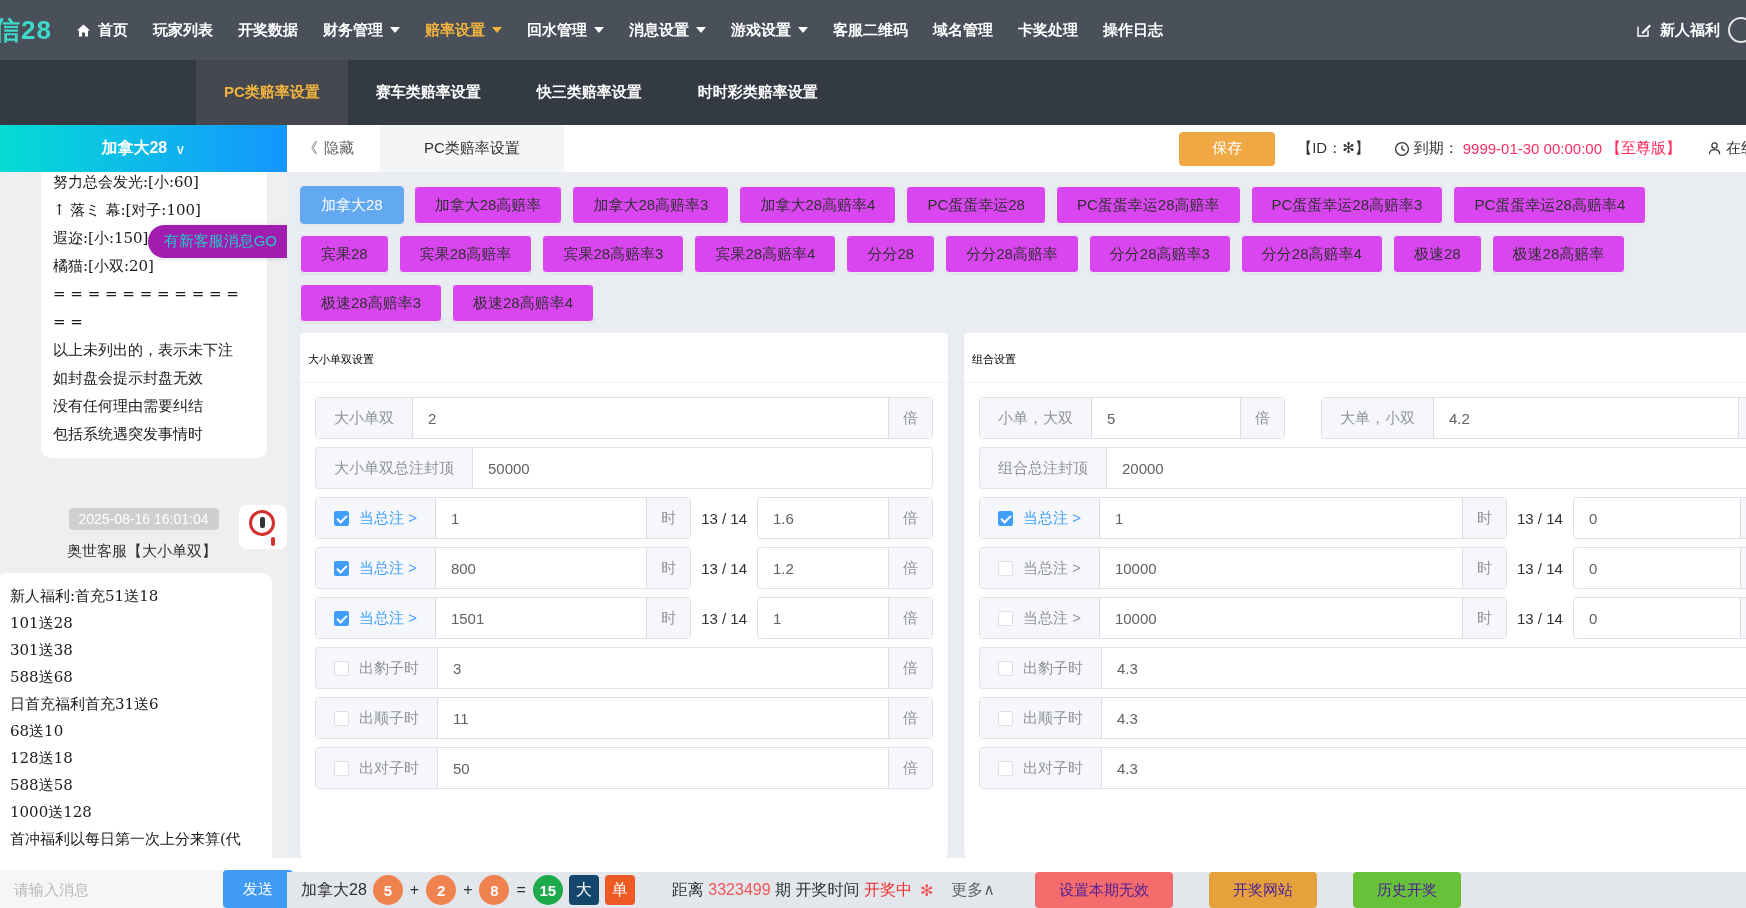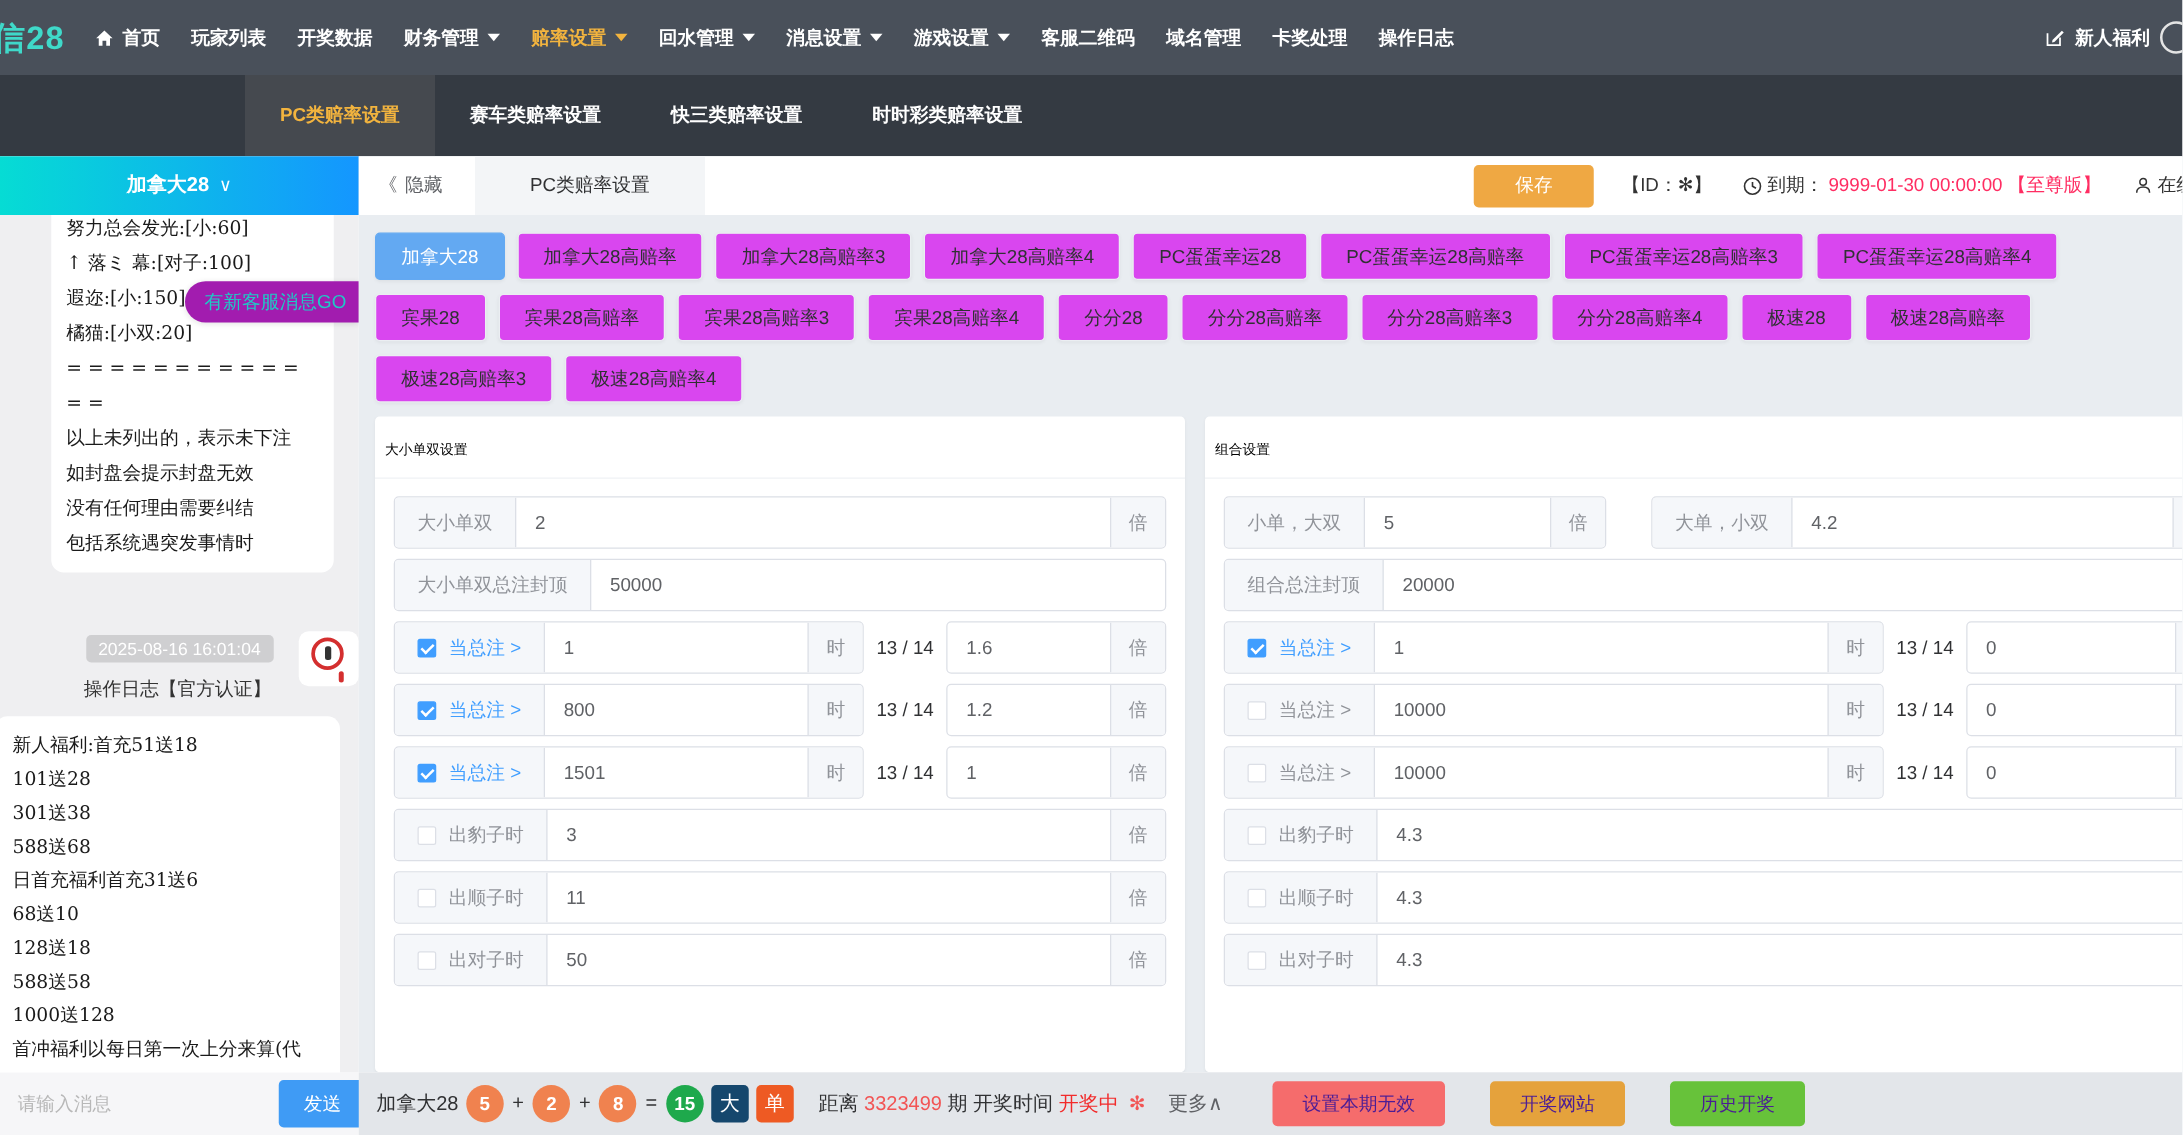--- a/index.html
+++ b/index.html
@@ -120,21 +120,21 @@
   .count { margin:0 10px; color:#303133; font-size:15px; white-space:nowrap; }
   .cb { width:15px; height:15px; border:1px solid #dcdfe6; border-radius:2px;
     background:#fff; margin-right:10px; position:relative; flex:none;
     cursor:pointer; }
   .cb.checked { background:#409eff; border-color:#409eff; }
   .cb.checked::after { content:""; position:absolute; left:4px; top:1px; width:4px;
     height:8px; border:solid #fff; border-width:0 2px 2px 0; transform:rotate(45deg); }
   .lab.on { color:#409eff; } .lab.off { color:#909399; }
 
   
-  .footer { height:50px; display:flex; }
+  .footer { height:50px; display:flex;align-items:flex-end; }
   .f-left { width:287px; flex:none; background:#f6f6f8; display:flex;
     align-items:center; padding:0 10px 0 14px; gap:10px; }
   .chat-input { flex:1; border:none; outline:none; background:transparent;
     font-size:15px; color:#333; }
   .chat-input::placeholder { color:#b8b8b8; }
   .send-btn { width:70px; height:38px; background:#3f9bf5; color:#fff;
     border-radius:4px; display:flex; align-items:center; justify-content:center;
     font-size:15px; cursor:pointer; flex:none; }
   .f-right { flex:1; background:#e3e6ea; display:flex; align-items:center;
     padding-left:14px; font-size:16px; color:#303133; gap:6px; overflow:hidden; }
@@ -241,21 +241,21 @@
           <div>遐迩:[小:150]</div>
           <div>橘猫:[小双:20]</div>
           <div>= = = = = = = = = = = = =</div>
           <div>以上未列出的，表示未下注</div>
           <div>如封盘会提示封盘无效</div>
           <div>没有任何理由需要纠结</div>
           <div>包括系统遇突发事情时</div>
         </div>
       <div class="newmsg-pill">有新客服消息GO</div>
       <div class="timestamp">2025-08-16 16:01:04</div>
-      <div class="service-row">操作日志【官方认证】</div>
+      <div class="service-row">奥世客服【大小单双】</div>
       <div class="cs-avatar">
         <span class="cs-ring"></span>
         <span class="cs-dot"></span>
         <span class="cs-mark"></span>
       </div>
       <div class="bubble promo-bubble" id="promo-lines">
           <div>新人福利:首充51送18</div>
           <div>101送28</div>
           <div>301送38</div>
           <div>588送68</div>
@@ -543,20 +543,20 @@
       <span class="f-text">加拿大28</span>
       <span class="num-badge">5</span>
       <span class="op">+</span>
       <span class="num-badge">2</span>
       <span class="op">+</span>
       <span class="num-badge">8</span>
       <span class="op">=</span>
       <span class="num-badge sum">15</span>
       <span class="sq size">大</span>
       <span class="sq parity">单</span>
-      <span class="f-text" style="margin-left: 14px;"><span>距离 </span><span class="period">3323499</span><span> 期 </span><span>开奖时间 </span><span class="red">开奖中</span></span>
+      <span class="f-text" style="margin-left: 31px;"><span>距离 </span><span class="period">3323499</span><span> 期 </span><span>开奖时间 </span><span class="red">开奖中</span></span>
       <span class="spinner">✻</span>
       <span class="more">更多∧</span>
       <div class="fbtn first" style="background: rgb(245, 108, 108);">设置本期无效</div>
       <div class="fbtn" style="background: rgb(229, 162, 60);">开奖网站</div>
       <div class="fbtn" style="background: rgb(103, 194, 58);">历史开奖</div>
     </div>
 </footer>
 
 </body></html>

